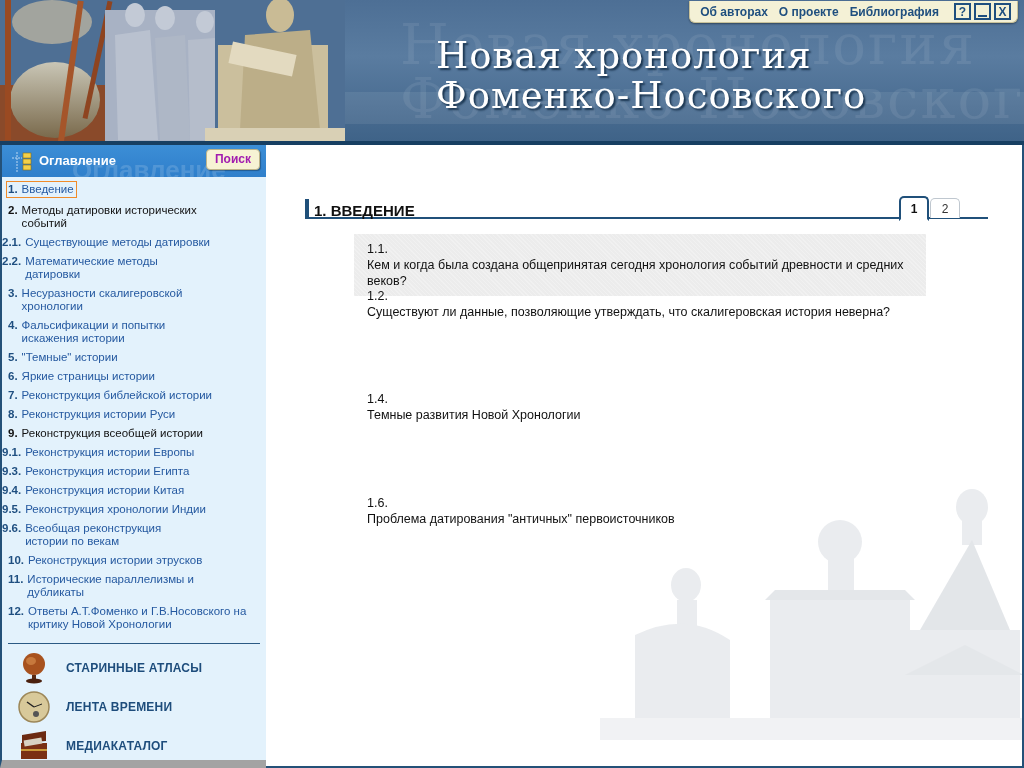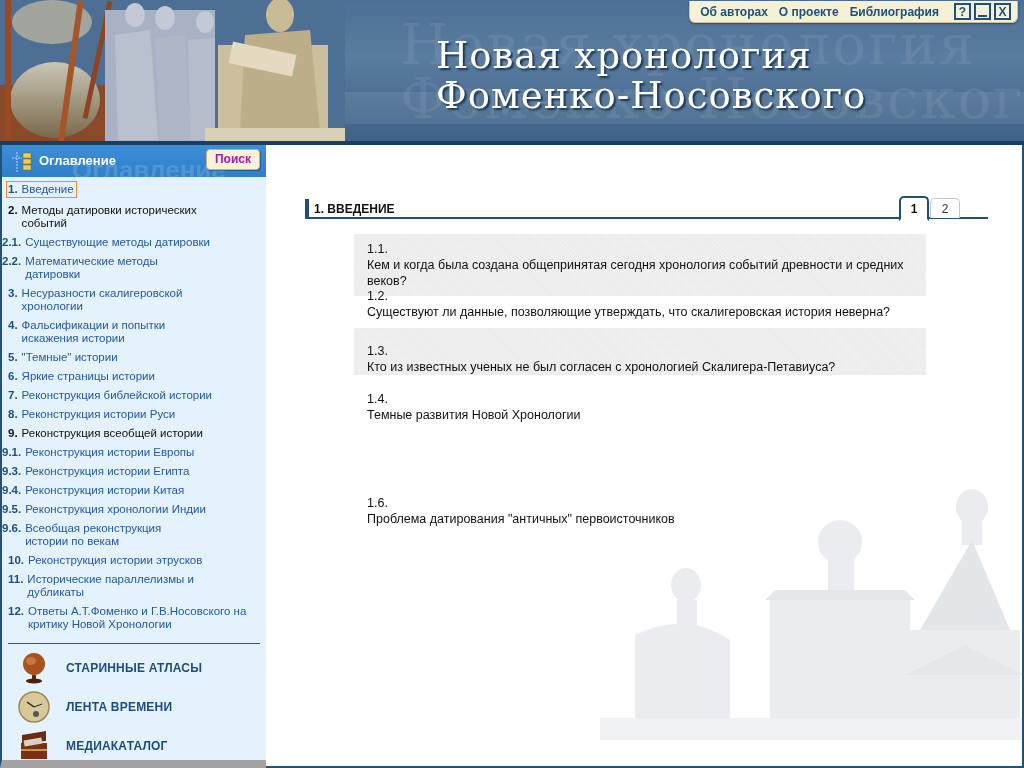--- a/index.html
+++ b/index.html
@@ -40,21 +40,21 @@
   .sidebar-sep { position: absolute; left: 6px; top: 498px; width: 252px; height: 1px; background: #2b5a84; }
   .extra { position: absolute; left: 14px; display: flex; align-items: center; cursor: pointer; }
   .extra .ic { width: 36px; height: 34px; }
   .extra .lbl { margin-left: 14px; font-size: 12px; font-weight: bold; color: #1e4d7c; letter-spacing: 0.2px; }
 
   
   #main { position: absolute; left: 266px; top: 145px; width: 758px; height: 623px; background: #ffffff; border-right: 2px solid #245178; border-bottom: 2px solid #245178; overflow: hidden; }
   #main .church { position: absolute; left: 334px; top: 325px; width: 424px; height: 270px; }
   #main .sectionbar { position: absolute; left: 39px; top: 54px; width: 683px; height: 20px; border-bottom: 2px solid #20507a; }
   #main .sectionbar .marker { position: absolute; left: 0; top: 0; width: 4px; height: 20px; background: #20507a; }
-  #main .sectionbar .stitle { position: absolute; left: 9px; top: 3px; font-size: 12px; font-weight: bold; color: #111; }
+  #main .sectionbar .stitle { position: absolute; left: 9px; top: 3px; font-size: 15px; font-weight: bold; color: #111; }
   .tab { position: absolute; top: 51px; height: 22px; width: 30px; text-align: center; font-size: 12px; line-height: 22px; background: #fff; cursor: pointer; border-radius: 5px 5px 0 0; }
   .tab.active { left: 633px; border: 2px solid #20507a; border-bottom: 2px solid #fff; height: 25px; font-weight: bold; color: #111; z-index: 2; }
   .tab.inactive { left: 664px; border: 1px solid #bfc7cf; border-bottom: none; color: #333; top: 53px; height: 20px; line-height: 20px; }
 
   .q { position: absolute; left: 88px; width: 572px; font-size: 12.5px; line-height: 16px; color: #111; padding: 7px 10px 7px 13px; cursor: pointer; }
   .q.shaded { background: #ececec; background-image: repeating-linear-gradient(45deg, rgba(255,255,255,0.25) 0 1px, transparent 1px 3px); }
   .q .row { display: flex; flex-direction: column; }
   .q .qn { width: 26px; flex: none; white-space: nowrap; }
 </style>
 </head>
@@ -267,26 +267,20 @@
         <span class="qn">1.1.</span>
         <span>Кем и когда была создана общепринятая сегодня хронология событий древности и средних веков?</span>
       </div>
   </div>
   <div class="q" style="top:136px">
     <div class="row">
         <span class="qn">1.2.</span>
         <span>Существуют ли данные, позволяющие утверждать, что скалигеровская история неверна?</span>
       </div>
   </div>
-  <div class="q shaded" style="top:183px; height:47px; padding-top:15px">
-    <div class="row">
-        <span class="qn">1.3.</span>
-        <span>Кто из известных ученых не был согласен с хронологией Скалигера-Петавиуса?</span>
-      </div>
-  </div>
   <div class="q" style="top:238px; padding-top:8px">
     <div class="row">
         <span class="qn">1.4.</span>
         <span>Темные развития Новой Хронологии</span>
       </div>
   </div>
   <div class="q" style="top:343px">
     <div class="row">
         <span class="qn">1.6.</span>
         <span>Проблема датирования "античных" первоисточников</span>

